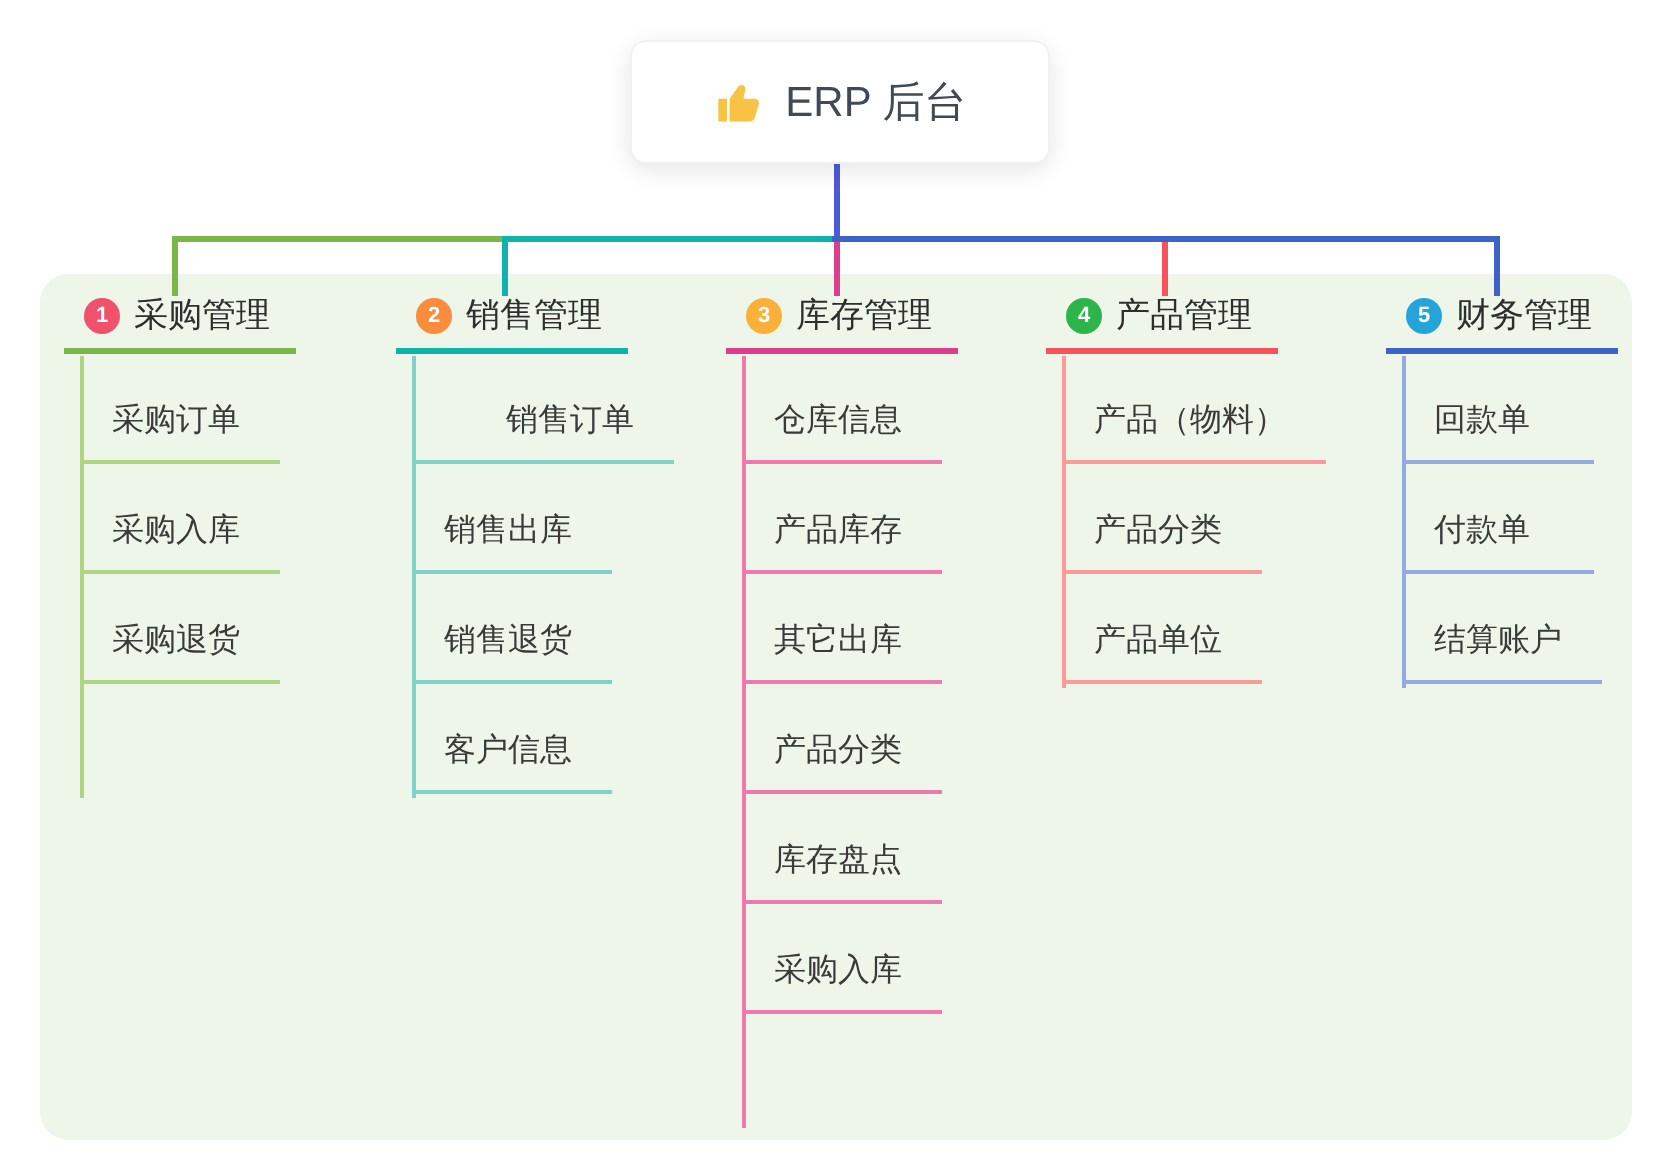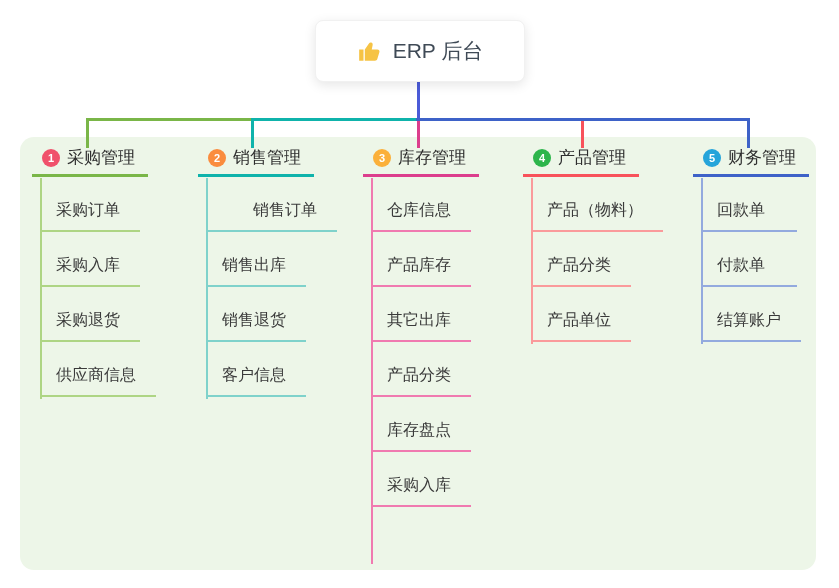--- a/index.html
+++ b/index.html
@@ -89,23 +89,20 @@
     <ul class="children">
       <li class="child">
           <span class="child-label" style="border-bottom-color: rgb(174, 213, 132);">采购订单</span>
         </li>
       <li class="child">
           <span class="child-label" style="border-bottom-color: rgb(174, 213, 132);">采购入库</span>
         </li>
       <li class="child">
           <span class="child-label" style="border-bottom-color: rgb(174, 213, 132);">采购退货</span>
         </li>
-      <li class="child">
-          <span class="child-label" style="border-bottom-color: rgb(174, 213, 132);">供应商信息</span>
-        </li>
     </ul>
   </div>
 
   <div class="branch b2">
     <div class="branch-header" style="border-bottom-color: rgb(15, 179, 171);">
       <span class="badge" style="background: rgb(250, 140, 62);">2</span>
       <span class="branch-label">销售管理</span>
     </div>
     <div class="vline" style="background: rgb(127, 210, 203);"></div>
     <ul class="children">

